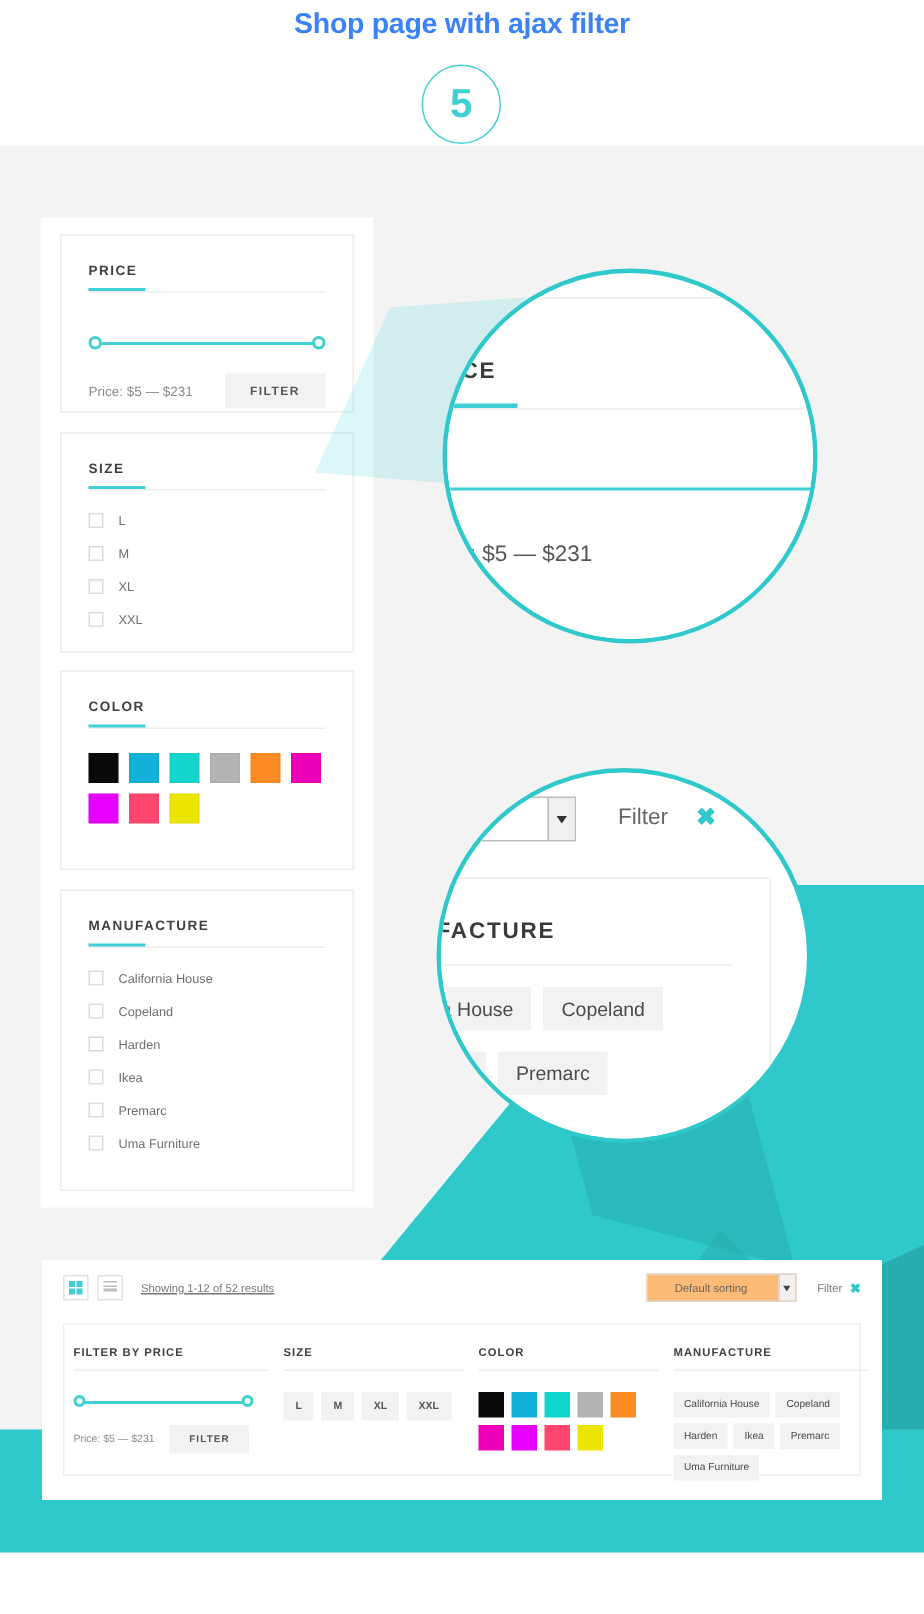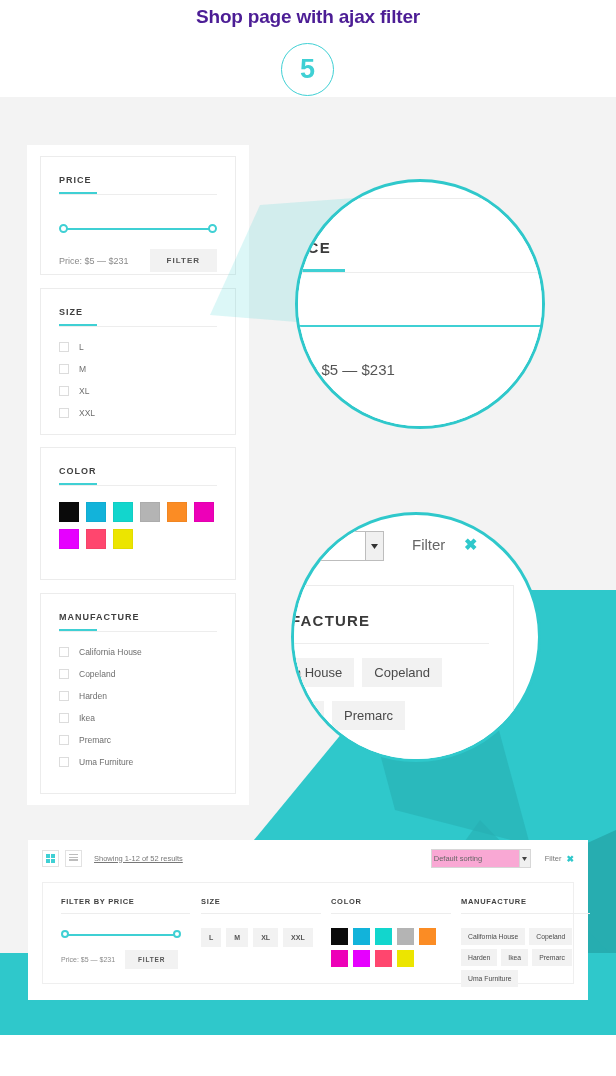--- a/index.html
+++ b/index.html
@@ -8,21 +8,21 @@
     background: #ffffff;
     font-family: "Liberation Sans", sans-serif;
     overflow: hidden;
   }
   #root { position: relative; width: 616px; height: 1076px; }
 
   
   .page-title {
     position: absolute; left: 0; top: 0; width: 616px;
     text-align: center;
-    font-size: 19px; font-weight: bold; color: #4c1d95;
+    font-size: 19px; font-weight: bold; color: #3b82f6;
     letter-spacing: -0.2px;
     padding-top: 6px;
   }
   .step-badge {
     position: absolute; left: 281px; top: 43px;
     width: 53px; height: 53px; border-radius: 50%;
     border: 1.5px solid #3fd0d4;
     background: #ffffff;
     display: flex; align-items: center; justify-content: center;
     color: #3fd0d4; font-size: 27px; font-weight: bold;
@@ -195,36 +195,36 @@
     margin-right: 6px; cursor: pointer;
   }
   .grid-glyph { display: grid; grid-template-columns: 4px 4px; grid-template-rows: 4px 4px; gap: 1px; }
   .grid-glyph i { background: #3fd0d4; display: block; }
   .list-glyph { width: 9px; }
   .list-glyph i { display: block; height: 1.4px; background: #bdbdbd; margin-bottom: 1.6px; }
   .showing-text { font-size: 7.5px; color: #777; margin-left: 6px; text-decoration: underline; }
   .bp-right { position: absolute; right: 14px; top: 9px; display: flex; align-items: center; }
   .sort-select {
     position: relative; width: 100px; height: 19px;
-    border: 1px solid #d7d7d7; background: #f9a8d4;
-    font-size: 7.5px; color: #666; padding: 4px 2px;
+    border: 1px solid #d7d7d7; background: #fdba74;
+    font-size: 7.5px; color: #666; padding: 4px 18px;
   }
   .sort-arrow {
     position: absolute; right: 0; top: 0; width: 11px; height: 17px;
     background: #f0f0f0; border-left: 1px solid #d7d7d7;
     display: flex; align-items: center; justify-content: center;
   }
   .bp-filter-text { font-size: 7.5px; color: #777; margin-left: 14px; }
   .bp-filter-x { font-size: 9px; color: #2fc8cb; font-weight: bold; margin-left: 5px; }
 
   .bp-body {
     position: absolute; left: 14px; top: 42px;
     width: 532px; height: 102px;
     border: 1px solid #efefef; background: #ffffff;
-    display: flex; padding: 14px 18px;
+    display: flex; padding: 14px 6px;
   }
   .bp-col { flex: none; }
   .bp-col-price { width: 140px; }
   .bp-col-size { width: 130px; }
   .bp-col-color { width: 130px; }
   .bp-col-manu { width: 140px; }
   .bp-title {
     font-size: 7.5px; font-weight: bold; color: #3f3f3f;
     letter-spacing: 0.7px; padding-bottom: 7px;
     border-bottom: 1px solid #ededed; margin-bottom: 14px;

